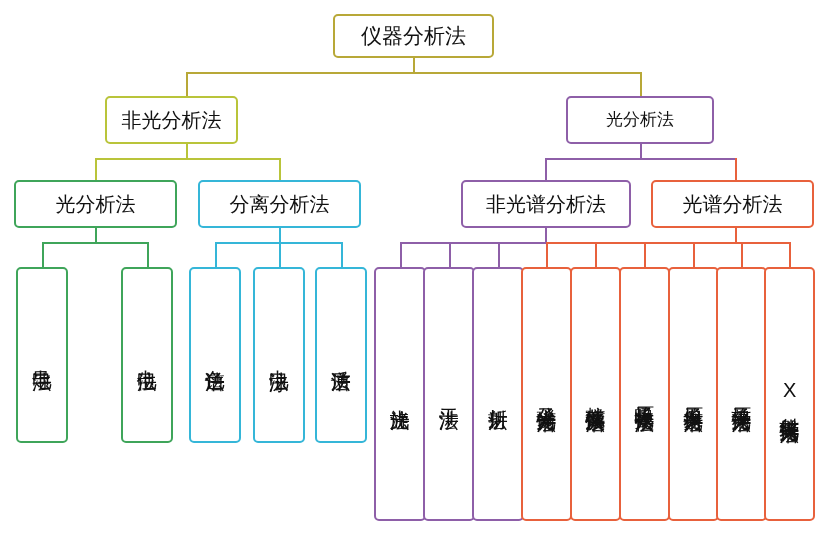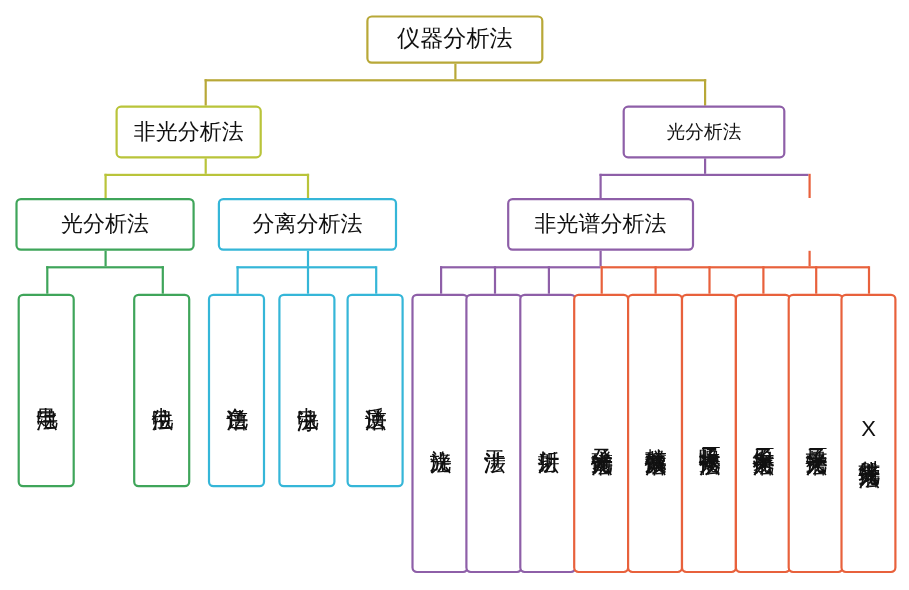--- a/index.html
+++ b/index.html
@@ -109,20 +109,23 @@
 
   <div class="node" style="left:14px; top:180px; width:163px; height:48px; border-color:#3fa55a; font-size:20px;">
     <span class="lbl">光分析法</span>
   </div>
   <div class="node" style="left:198px; top:180px; width:163px; height:48px; border-color:#35b6d8; font-size:20px;">
     <span class="lbl">分离分析法</span>
   </div>
   <div class="node" style="left:461px; top:180px; width:170px; height:48px; border-color:#8e5fa8; font-size:20px;text-align:right;">
     <span class="lbl">非光谱分析法</span>
   </div>
+  <div class="node" style="left:651px; top:180px; width:163px; height:48px; border-color:#e8613c; font-size:20px;">
+    <span class="lbl">光谱分析法</span>
+  </div>
 
   <div class="node" style="left:16px; top:267px; width:52px; height:176px; border-color:#3fa55a; font-size:20px;">
     <span class="lbl vert">电导法</span>
   </div>
   <div class="node" style="left:121px; top:267px; width:52px; height:176px; border-color:#3fa55a; font-size:20px;">
     <span class="lbl vert">电位法</span>
   </div>
 
   <div class="node" style="left:189px; top:267px; width:52px; height:176px; border-color:#35b6d8; font-size:20px;">
     <span class="lbl vert">色谱法</span>

